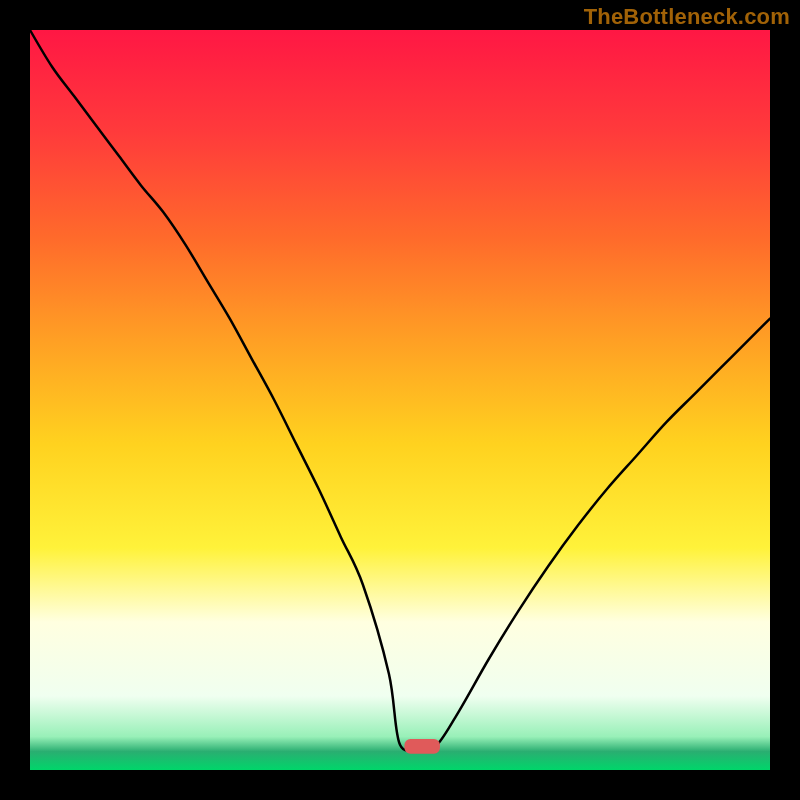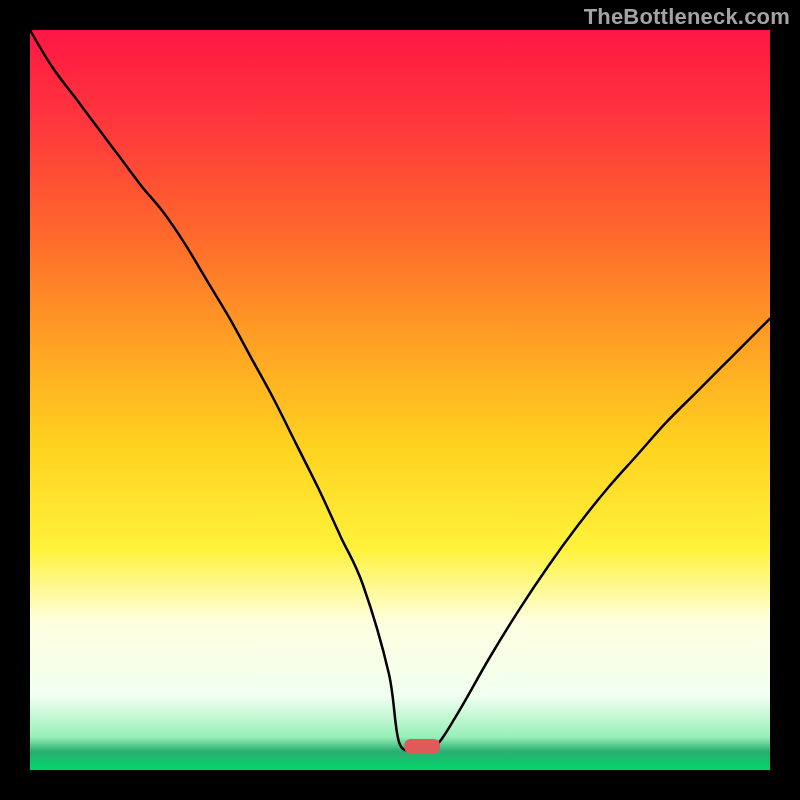--- a/index.html
+++ b/index.html
@@ -18,21 +18,21 @@
   svg {
     display: block;
   }
   .watermark {
     position: absolute;
     top: 4px;
     right: 10px;
     font-family: Arial, Helvetica, sans-serif;
     font-size: 22px;
     font-weight: bold;
-    color: #a3a3a3;
+    color: #a16207;
     letter-spacing: 0.2px;
     user-select: none;
   }
 </style>
 </head>
 <body>
 
 <div class="chart-container">
   <svg id="chart-svg" width="800" height="800" viewBox="0 0 800 800">
     <defs>

